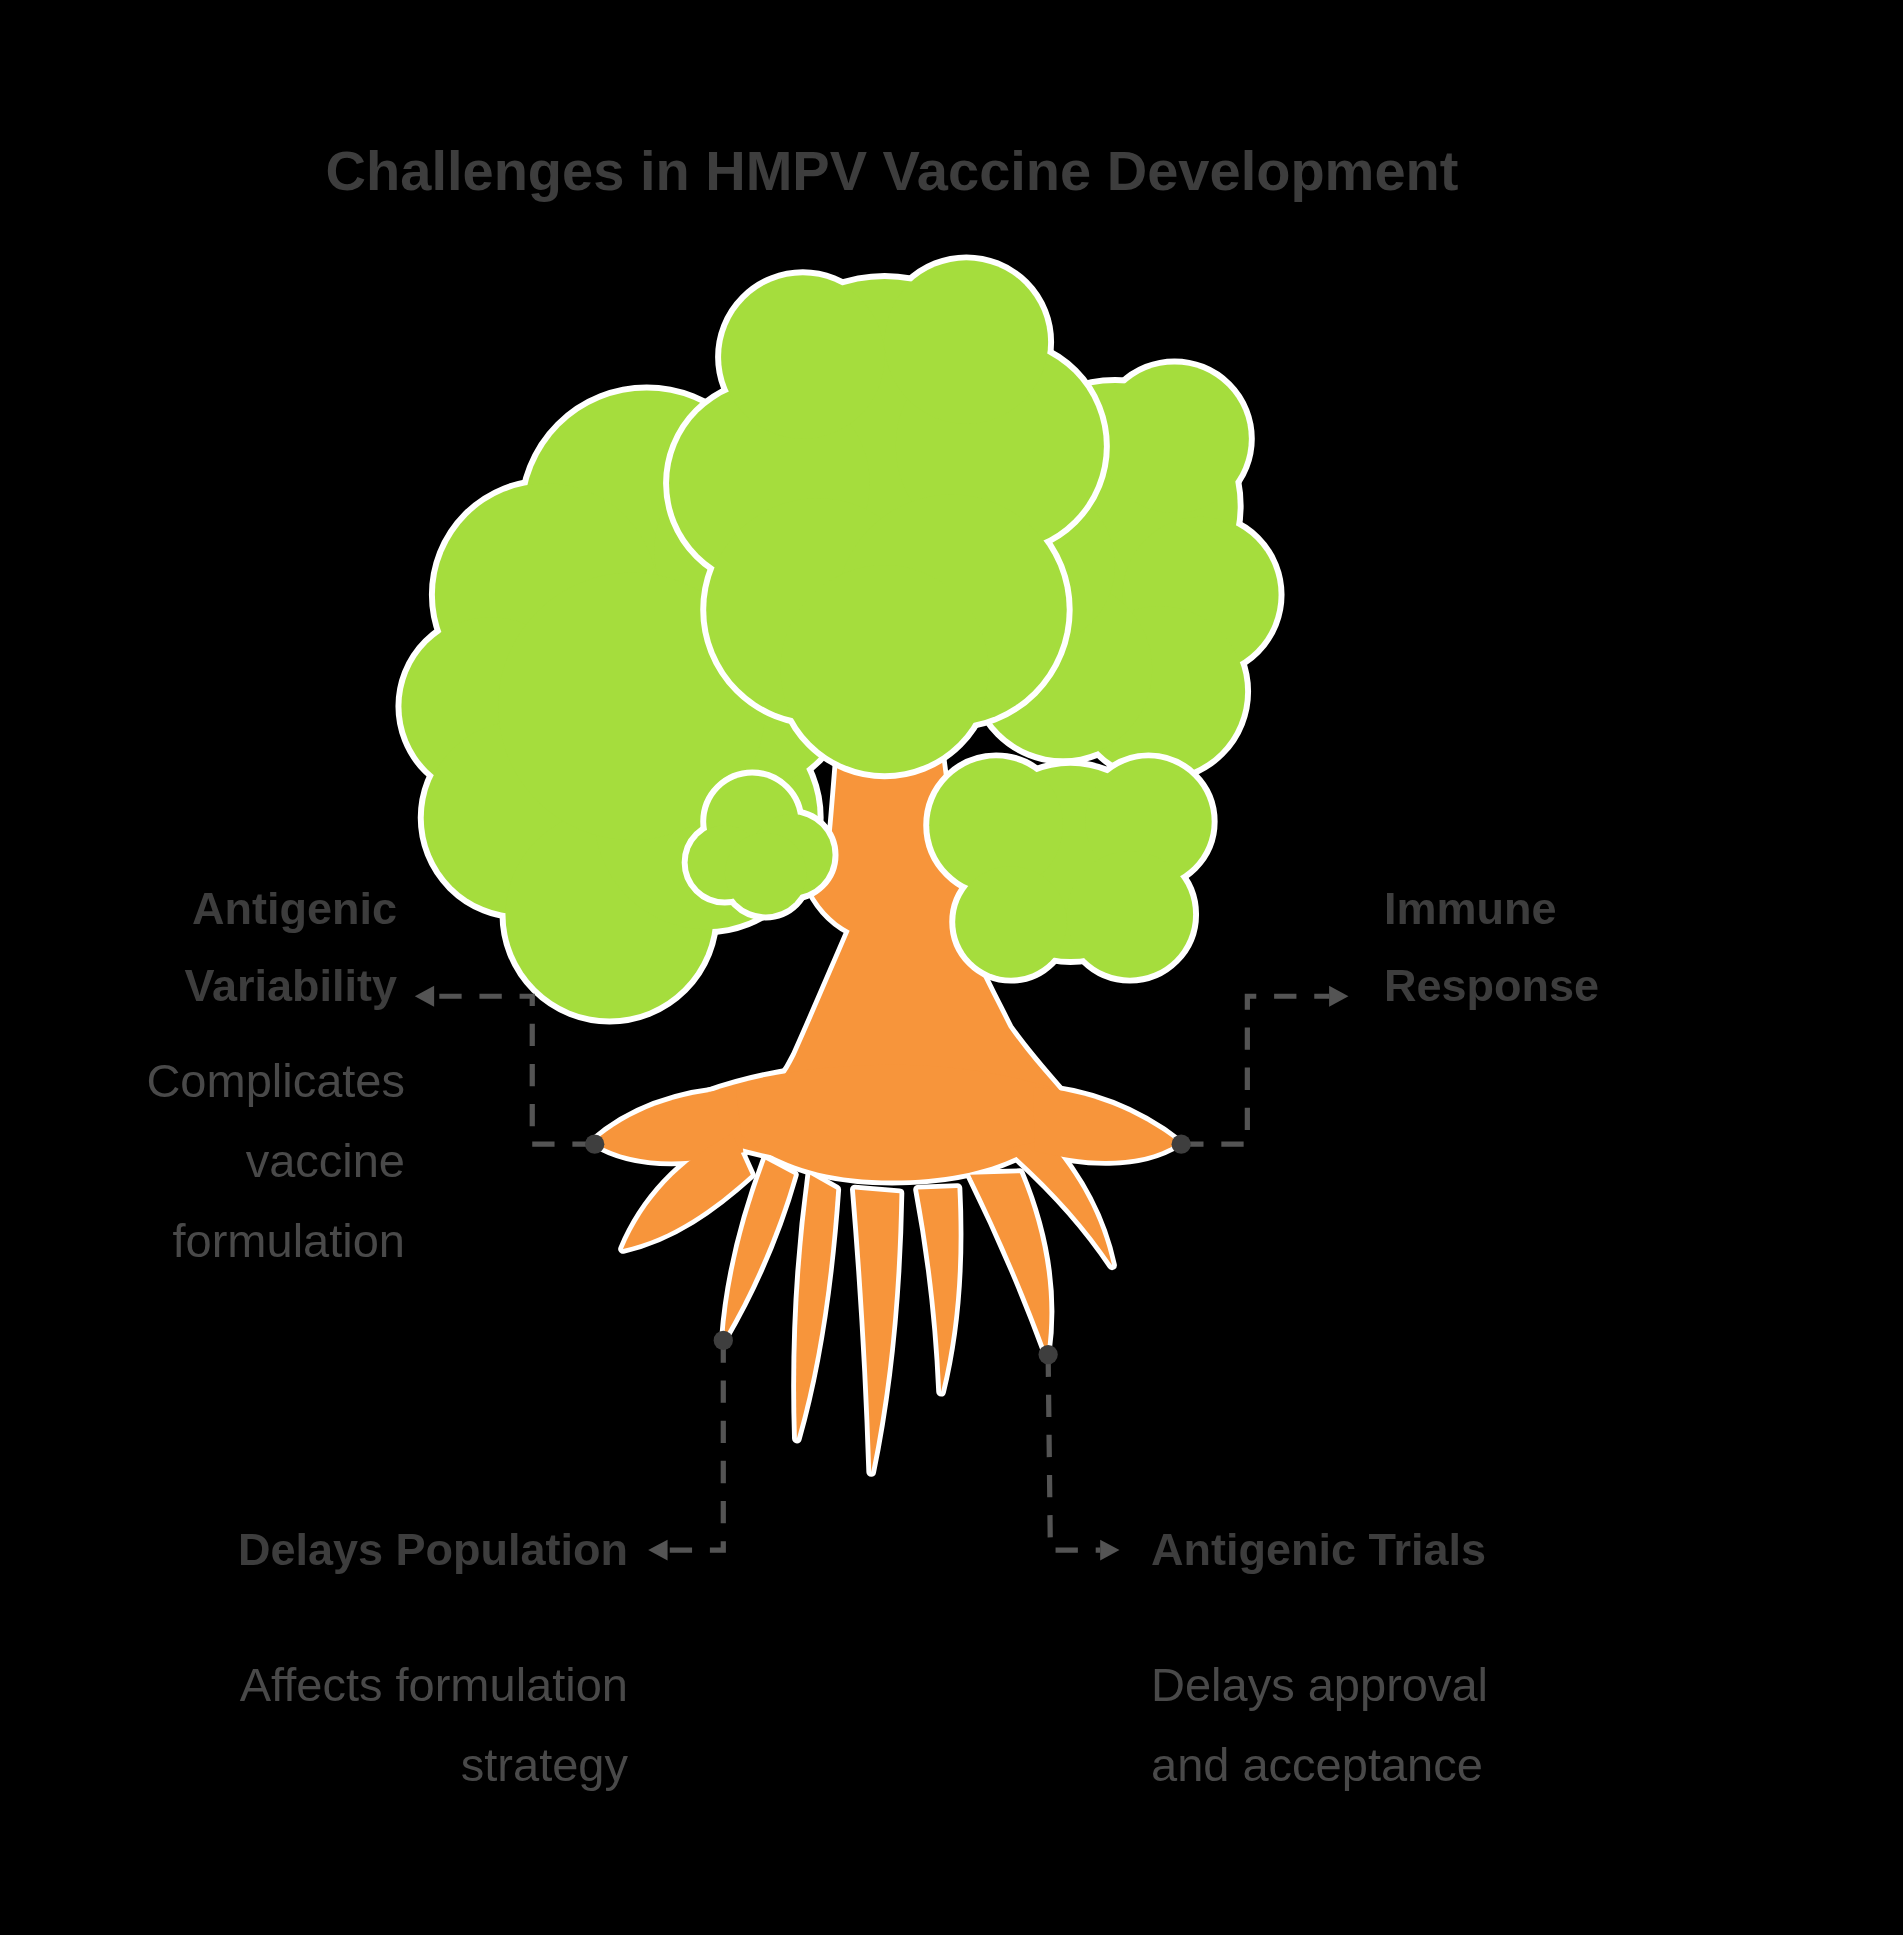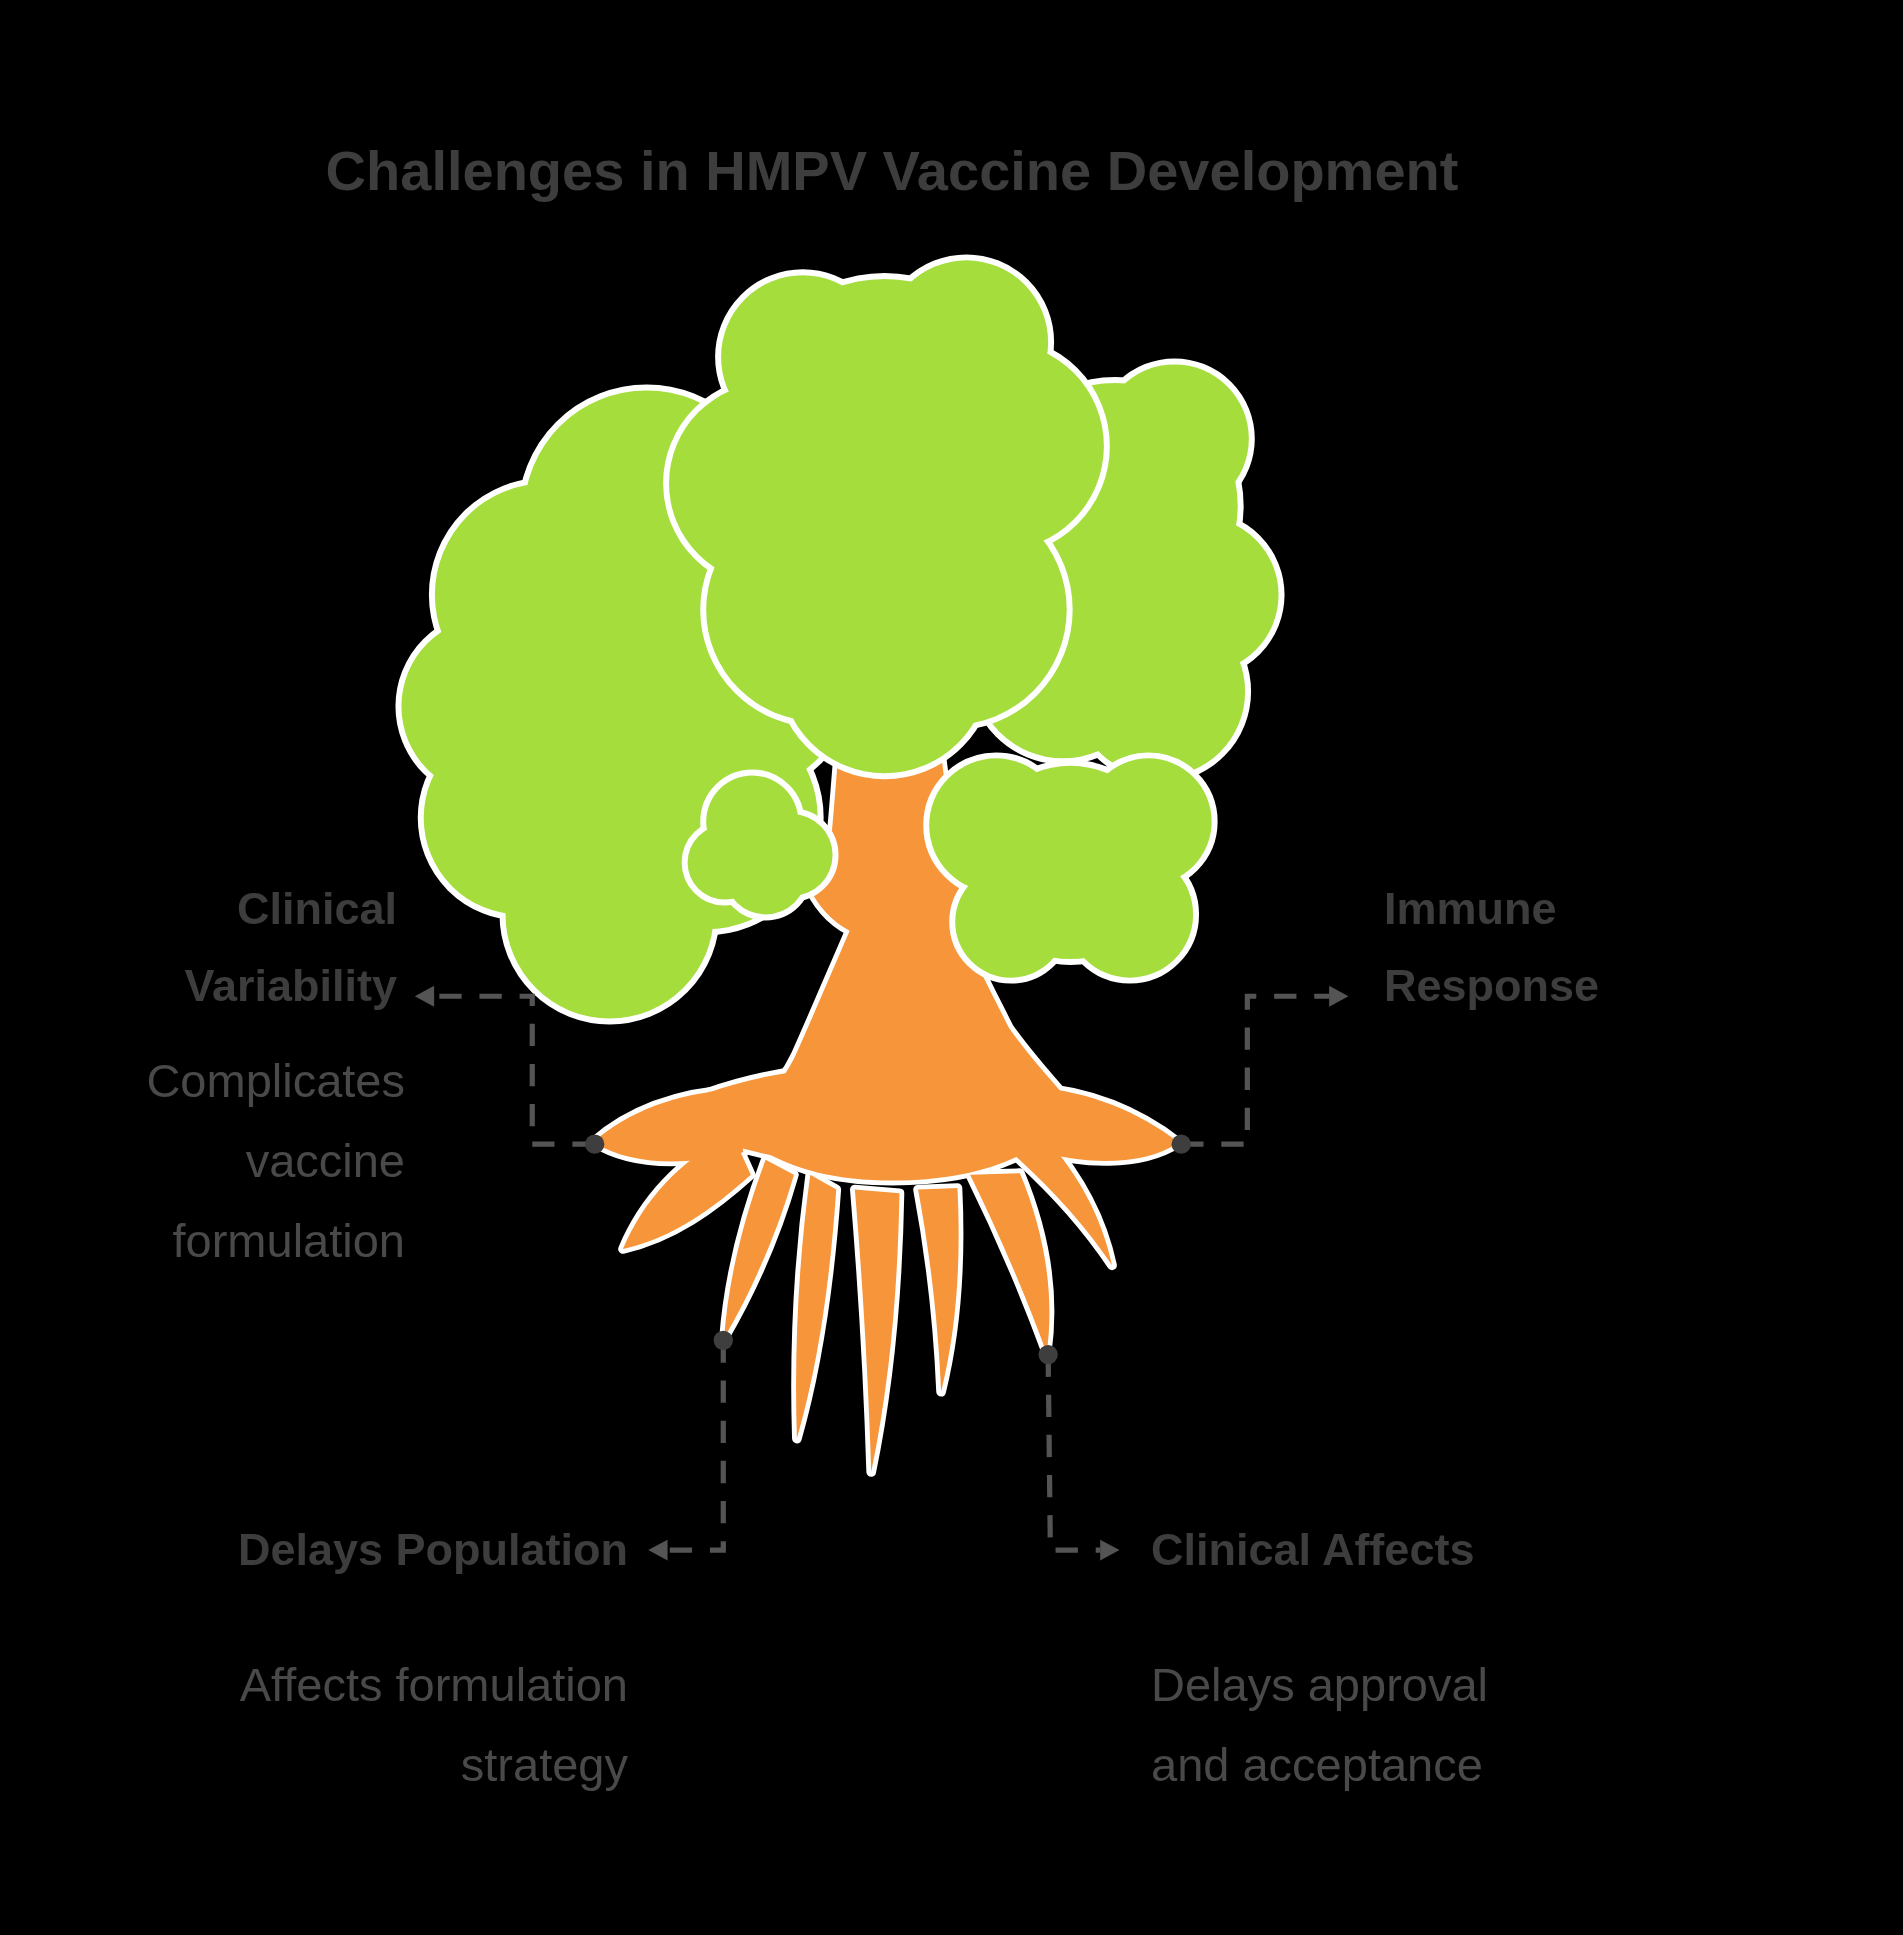--- a/index.html
+++ b/index.html
@@ -191,25 +191,25 @@
     <polygon class="arrow" points="1506,2085 1480,2071 1480,2099"></polygon>
 
     <circle class="dot" cx="800" cy="1539" r="13"></circle>
     <circle class="dot" cx="1589" cy="1539" r="13"></circle>
     <circle class="dot" cx="973" cy="1803" r="13"></circle>
     <circle class="dot" cx="1410" cy="1822" r="13"></circle>
   </svg>
 
   <div class="page-title">Challenges in HMPV Vaccine Development</div>
 
-  <div class="label heading align-right tl-heading">Clinical Variability</div>
+  <div class="label heading align-right tl-heading">Antigenic Variability</div>
   <div class="label body align-right tl-desc">Complicates vaccine formulation</div>
 
   <div class="label heading align-left tr-heading">Immune Response</div>
 
   <div class="label heading align-right bl-heading">Delays Population</div>
   <div class="label body align-right bl-desc">Affects formulation strategy</div>
 
-  <div class="label heading align-left br-heading">Clinical Affects</div>
+  <div class="label heading align-left br-heading">Antigenic Trials</div>
   <div class="label body align-left br-desc">Delays approval and acceptance</div>
 
 </div>
 
 
 </body></html>

